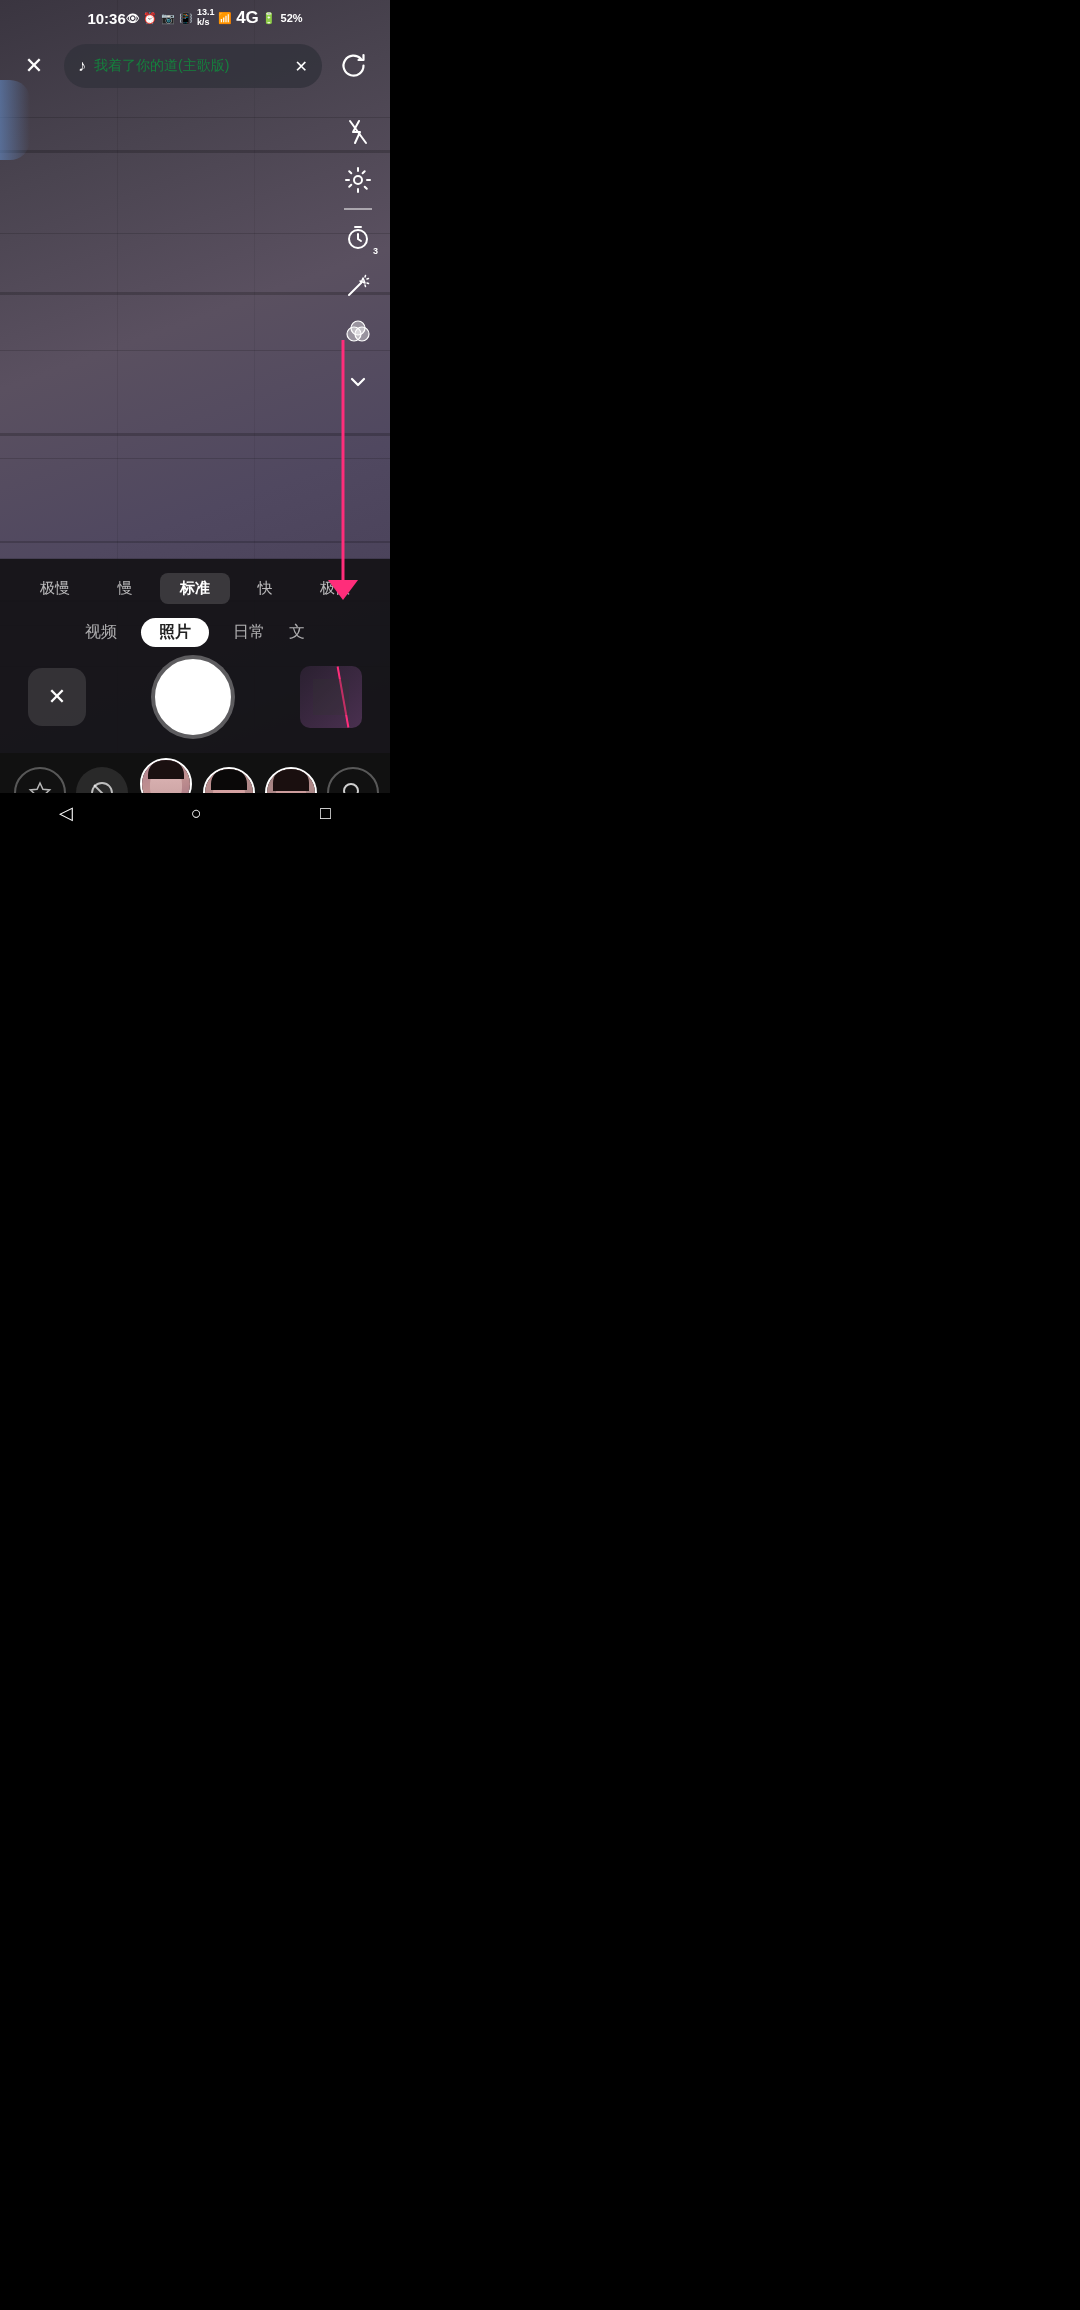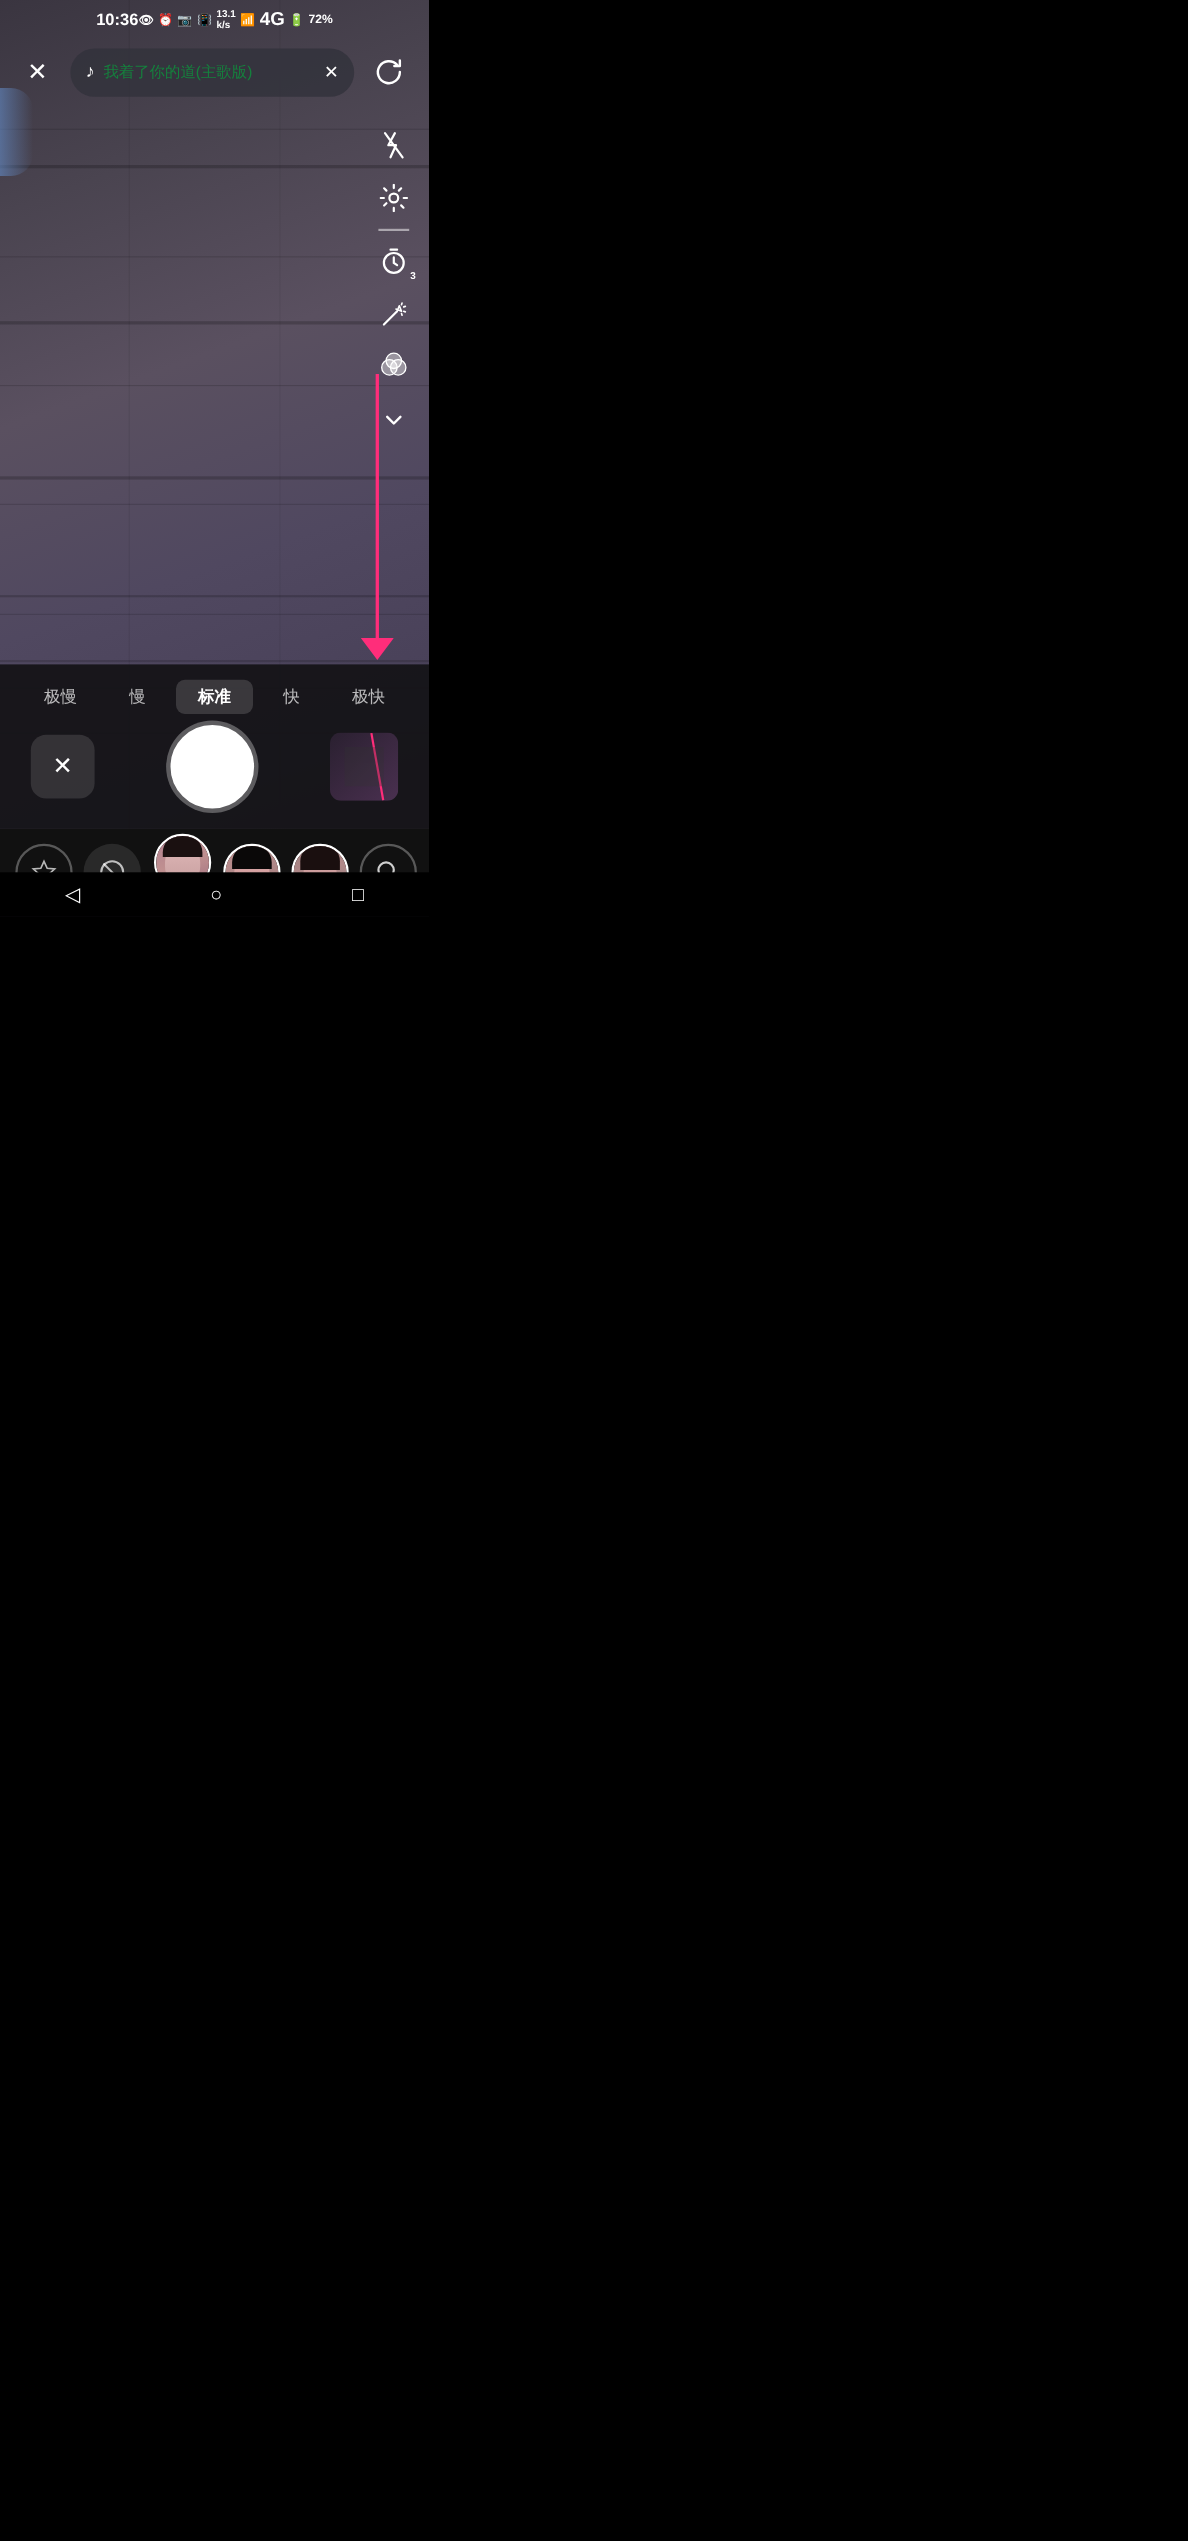--- a/index.html
+++ b/index.html
@@ -379,21 +379,21 @@
   <span class="status-time">10:36</span>
   <div class="status-icons">
     <span>👁</span>
     <span>⏰</span>
     <span>📷</span>
     <span>📳</span>
     <span style="font-size:9px;line-height:1.1">13.1<br>k/s</span>
     <span>📶</span>
     <span style="font-size:17px">4G</span>
     <span>🔋</span>
-    <span>72%</span>
+    <span>52%</span>
   </div>
 </div>
 
 <div class="top-bar">
   <div class="top-close-btn">✕</div>
   <div class="music-pill">
     <span class="music-note">♪</span>
     <span class="music-title">我着了你的道(主歌版)</span>
     <span class="music-close">✕</span>
   </div>
@@ -457,20 +457,26 @@
 <div class="bottom-area">
 
   <div class="speed-bar">
     <div class="speed-item">极慢</div>
     <div class="speed-item">慢</div>
     <div class="speed-item active">标准</div>
     <div class="speed-item">快</div>
     <div class="speed-item">极快</div>
   </div>
 
+  <div class="mode-tabs">
+    <div class="mode-tab">视频</div>
+    <div class="mode-tab-pill">照片</div>
+    <div class="mode-tab">日常</div>
+    <div class="mode-tab">文</div>
+  </div>
 
   <div class="camera-controls">
     <div class="cancel-btn">✕</div>
     <div class="shutter-btn"></div>
     <div class="gallery-thumb">
       <div class="gallery-thumb-inner">
         <div class="thumb-line"></div>
         <svg width="36" height="36" viewBox="0 0 36 36" style="opacity:0.3">
           <rect width="36" height="36" fill="#333"></rect>
         </svg>

